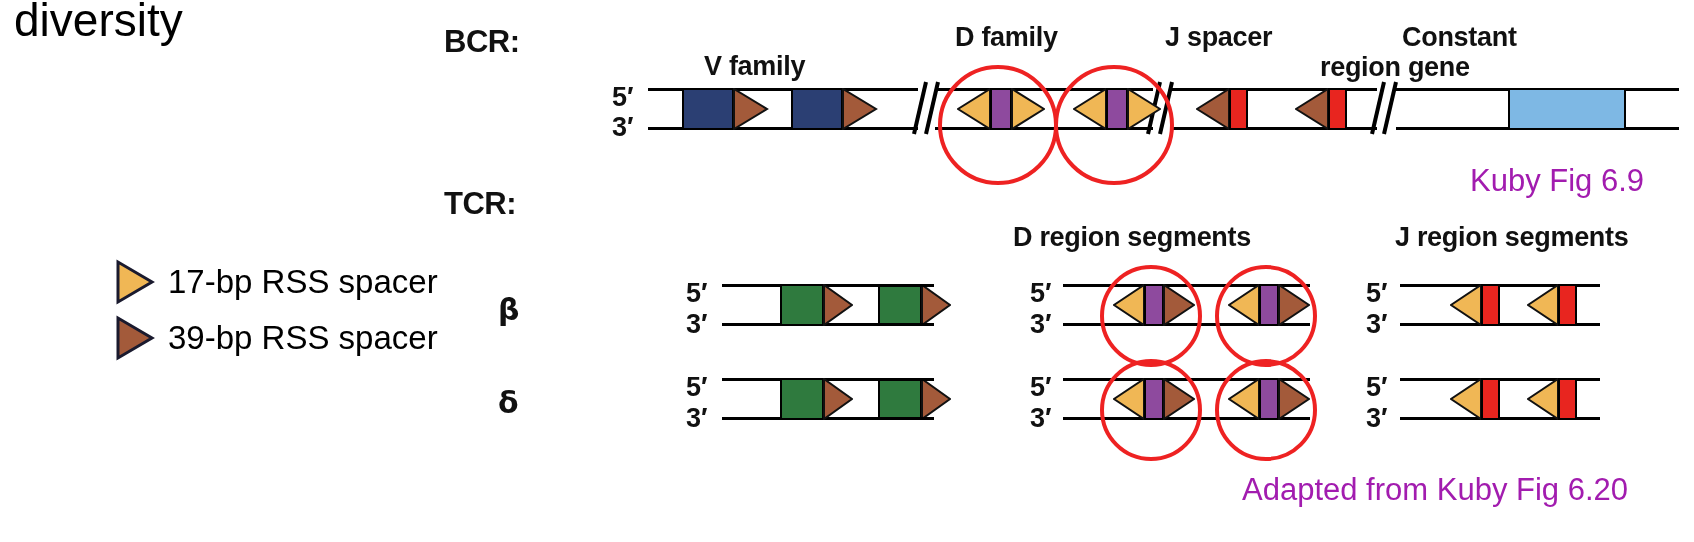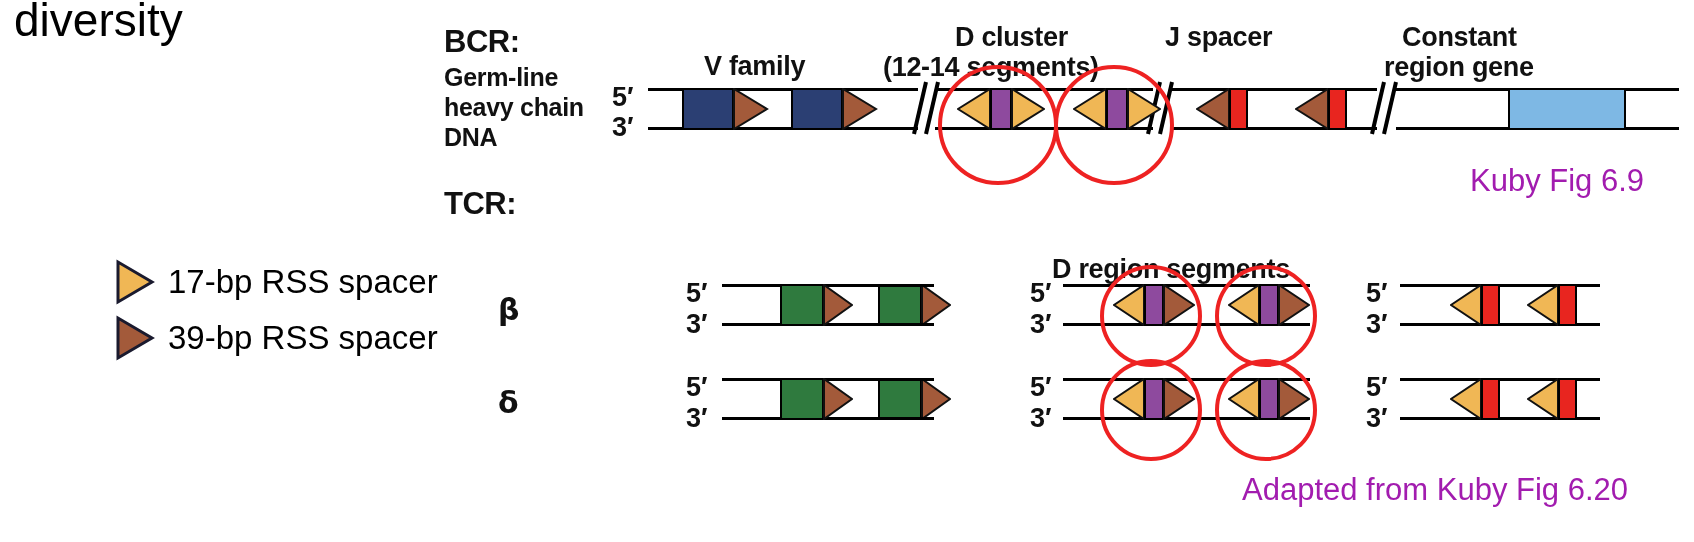--- a/index.html
+++ b/index.html
@@ -83,33 +83,29 @@
     <svg width="40" height="48" viewBox="0 0 40 48">
       <polygon points="2,4 2,44 36,24" fill="#a35a3a" stroke="#1a1a2e" stroke-width="3"></polygon>
     </svg>
   </div>
   <div class="abs legend-label" style="left:52px;top:61px;">39-bp RSS spacer</div>
 </div>
 
 <div class="abs" style="left:0;top:0;width:1424px;height:175px;">
 
   <div class="abs fig-head big" style="left:444px;top:24px;">BCR:</div>
-  <div class="abs fig-sub" style="left:444px;top:62px;">Germ-line
-heavy chain
-DNA</div>
 
   <div class="abs fig-head" style="left:704px;top:51px;">V family</div>
 
-  <div class="abs fig-head" style="left:955px;top:22px;">D cluster</div>
-  <div class="abs fig-head" style="left:883px;top:52px;">(12-14 segments)</div>
+  <div class="abs fig-head" style="left:955px;top:22px;">D family</div>
 
   <div class="abs fig-head" style="left:1165px;top:22px;">J spacer</div>
 
   <div class="abs fig-head" style="left:1402px;top:22px;">Constant</div>
-  <div class="abs fig-head" style="left:1384px;top:52px;">region gene</div>
+  <div class="abs fig-head" style="left:1320px;top:52px;">region gene</div>
 
   <div class="abs prime" style="left:612px;top:82px;">5′</div>
   <div class="abs prime" style="left:612px;top:112px;">3′</div>
 
   <div class="rail" style="left:648px;top:88px;width:270px;"></div>
   <div class="rail" style="left:648px;top:127px;width:270px;"></div>
 
   <div class="rail" style="left:935px;top:88px;width:218px;"></div>
   <div class="rail" style="left:935px;top:127px;width:218px;"></div>
 
@@ -194,21 +190,22 @@
 
   <div class="seg" style="left:1508px;top:88px;width:118px;height:42px;background:#7eb8e4;"></div>
 </div>
 
 <div class="abs caption" style="left:1470px;top:163px;">Kuby Fig 6.9</div>
 
 <div class="abs" style="left:0;top:0;width:1414px;height:542px;">
 
   <div class="abs fig-head big" style="left:444px;top:186px;">TCR:</div>
 
-  <div class="abs fig-head" style="left:1052px;top:222px;margin-top:32px;">D region segments</div>
+  <div class="abs fig-head" style="left:1013px;top:222px;">D region segments</div>
+  <div class="abs fig-head" style="left:1395px;top:222px;">J region segments</div>
 
   <div class="abs greek" style="left:498px;top:292px;">β</div>
 
   <div class="abs prime" style="left:686px;top:278px;">5′</div>
   <div class="abs prime" style="left:686px;top:309px;">3′</div>
   <div class="rail" style="left:722px;top:284px;width:164px;"></div>
   <div class="rail" style="left:722px;top:323px;width:164px;"></div>
   <div class="seg" style="left:780px;top:284px;width:44px;height:42px;background:#2f7a3e;"></div>
   <div class="tri" style="left:823px;top:284px;width:30px;height:42px;">
     <svg width="30" height="42" viewBox="0 0 30 42">

